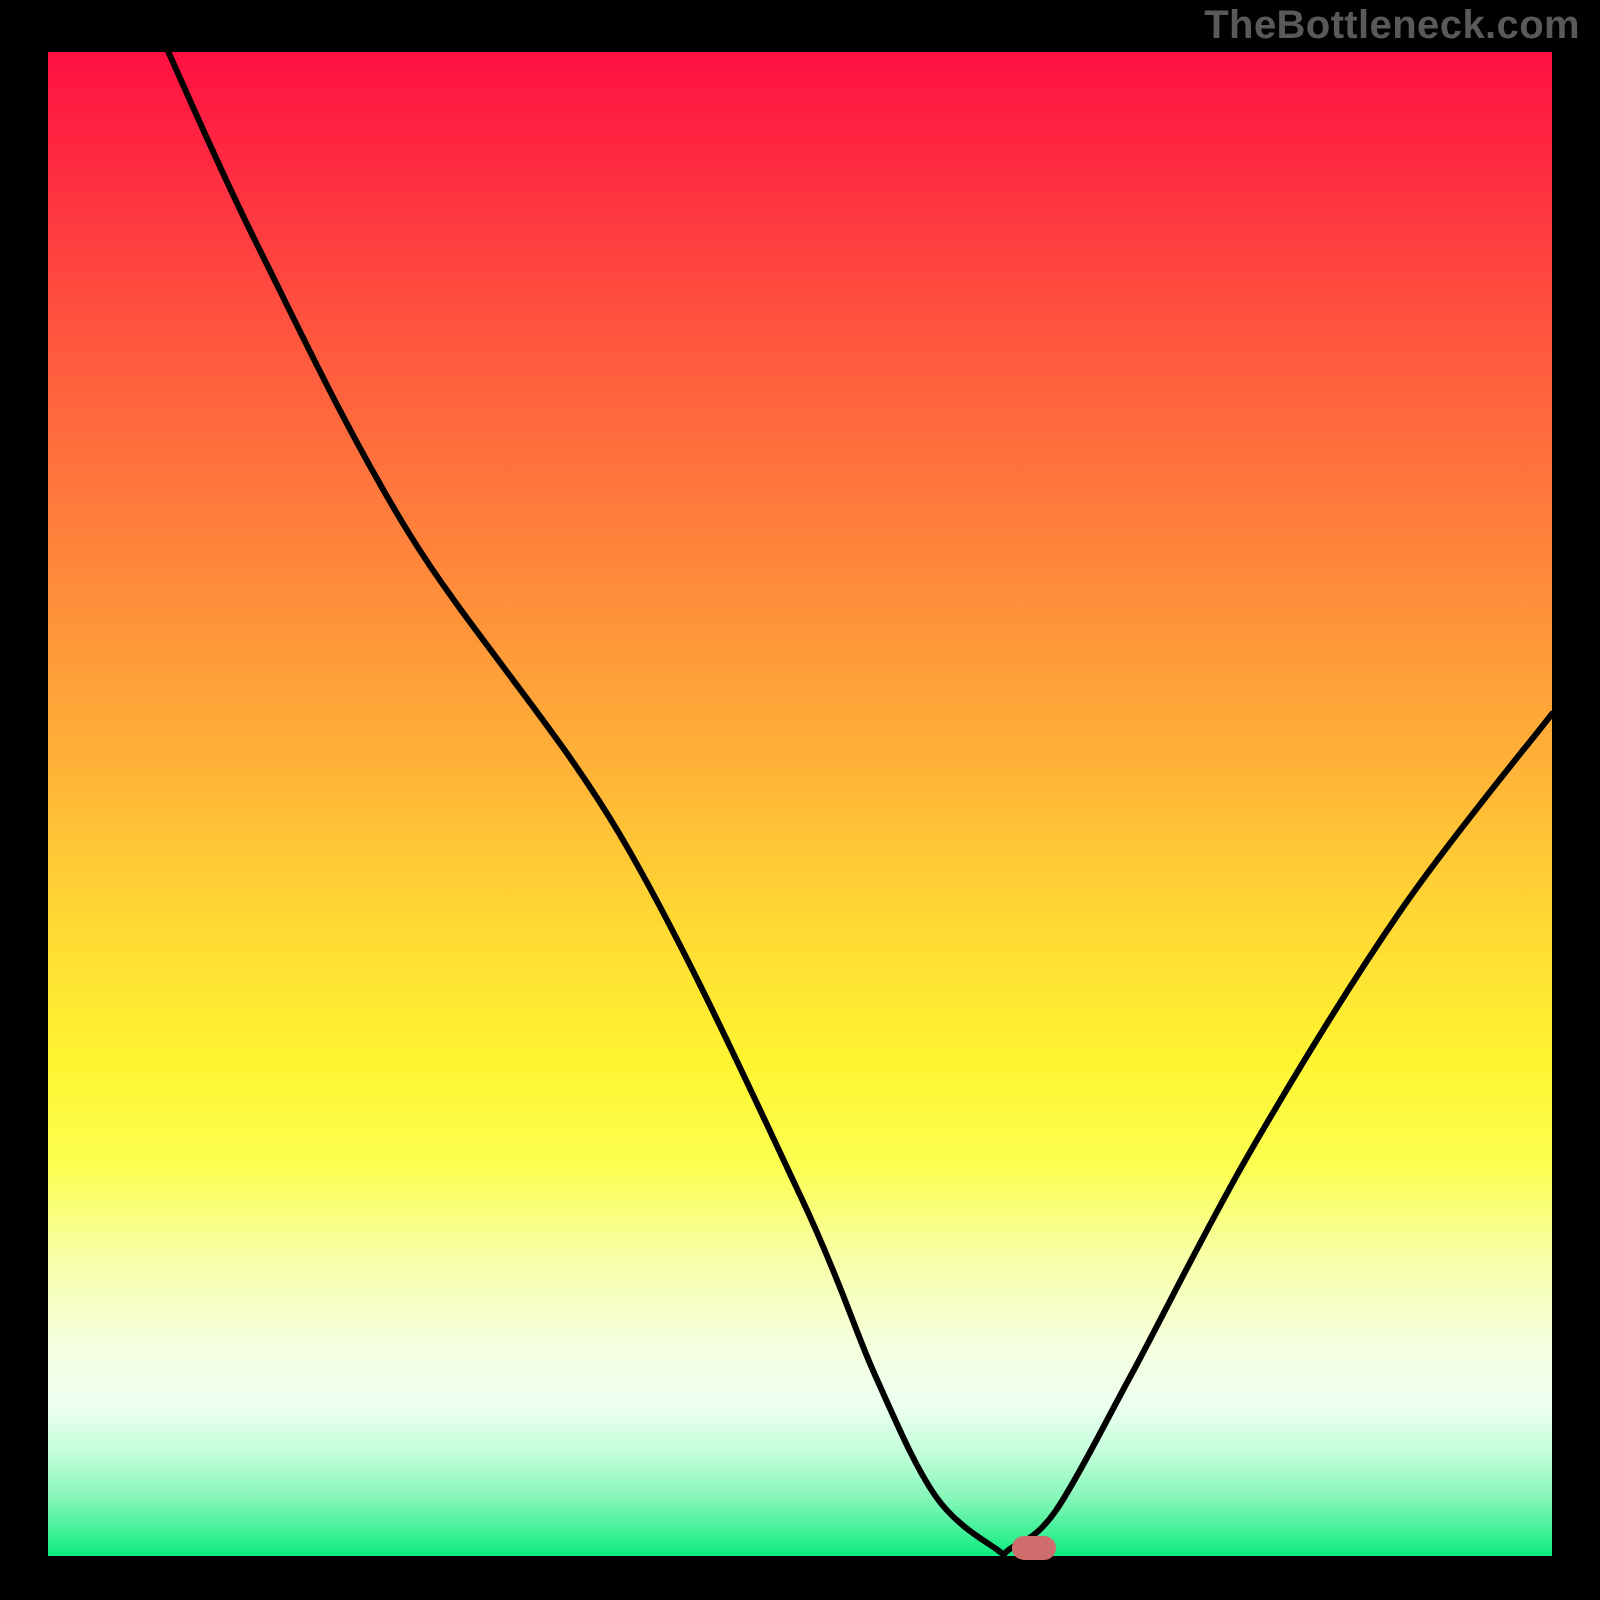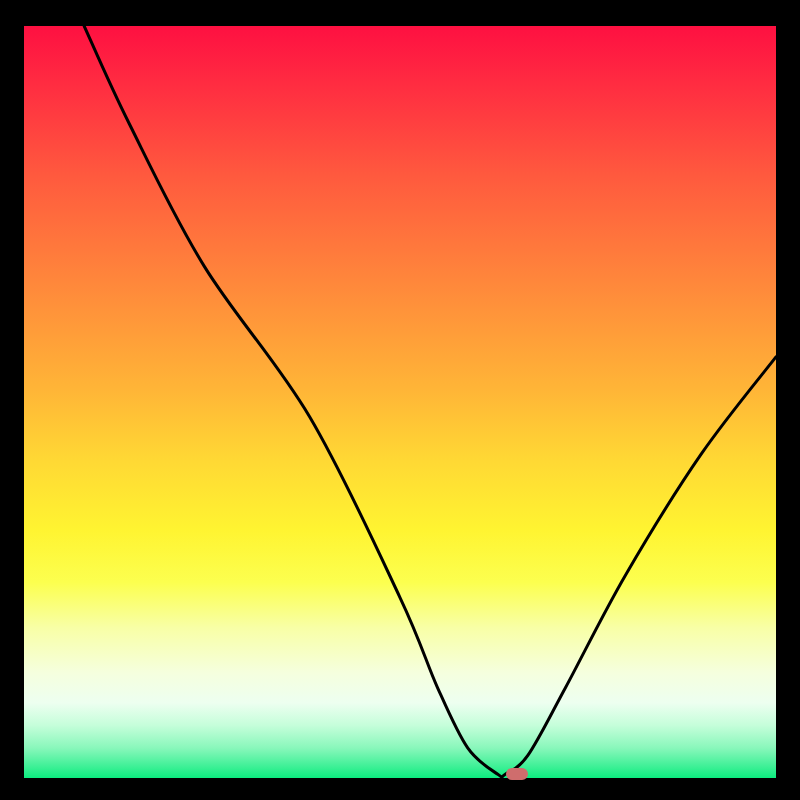--- a/index.html
+++ b/index.html
@@ -73,20 +73,21 @@
   height: 12px;
   background: #cf6d6d;
   border-radius: 6px;
   transform: translate(-50%, -50%);
 }
 </style>
 </head>
 <body>
 
 <div class="wrap">
+  <div class="attrib">TheBottleneck.com</div>
 
   <div class="frame">
     <div class="gradient"></div>
 
     <svg class="curve" viewBox="0 0 752 752" preserveAspectRatio="none">
       <path d="M 60.160000000000004 0 C 67.68 16.293333333333333, 85.22666666666669 57.65333333333333, 105.28000000000002 97.75999999999999 C 125.33333333333334 137.86666666666665, 150.4 191.76, 180.48 240.64 C 210.55999999999997 289.52, 253.17333333333332 335.8933333333334, 285.76 391.04 C 318.34666666666664 446.18666666666667, 354.6933333333333 526.4, 376 571.52 C 397.3066666666667 616.64, 402.32000000000005 636.6933333333334, 413.6 661.76 C 424.88 686.8266666666666, 433.6533333333333 707.5066666666667, 443.67999999999995 721.92 C 453.7066666666666 736.3333333333333, 467.49333333333334 743.8533333333334, 473.76 748.24 C 480.02666666666664 752.6266666666667, 476.2666666666667 751.3733333333333, 481.28000000000003 748.24 C 486.29333333333335 745.1066666666667, 493.8133333333334 743.8533333333334, 503.84000000000003 729.44 C 513.8666666666667 715.0266666666668, 525.1466666666666 691.84, 541.4399999999999 661.76 C 557.7333333333332 631.68, 579.04 587.8133333333334, 601.6 548.96 C 624.1600000000001 510.1066666666667, 651.7333333333333 464.9866666666667, 676.8000000000001 428.64 C 701.8666666666668 392.2933333333333, 739.4666666666667 347.1733333333333, 752 330.87999999999994"></path>
     </svg>
 
     <div class="marker" style="left: 492.56px; top: 748.24px; background: rgb(207, 109, 109);"></div>
   </div>

